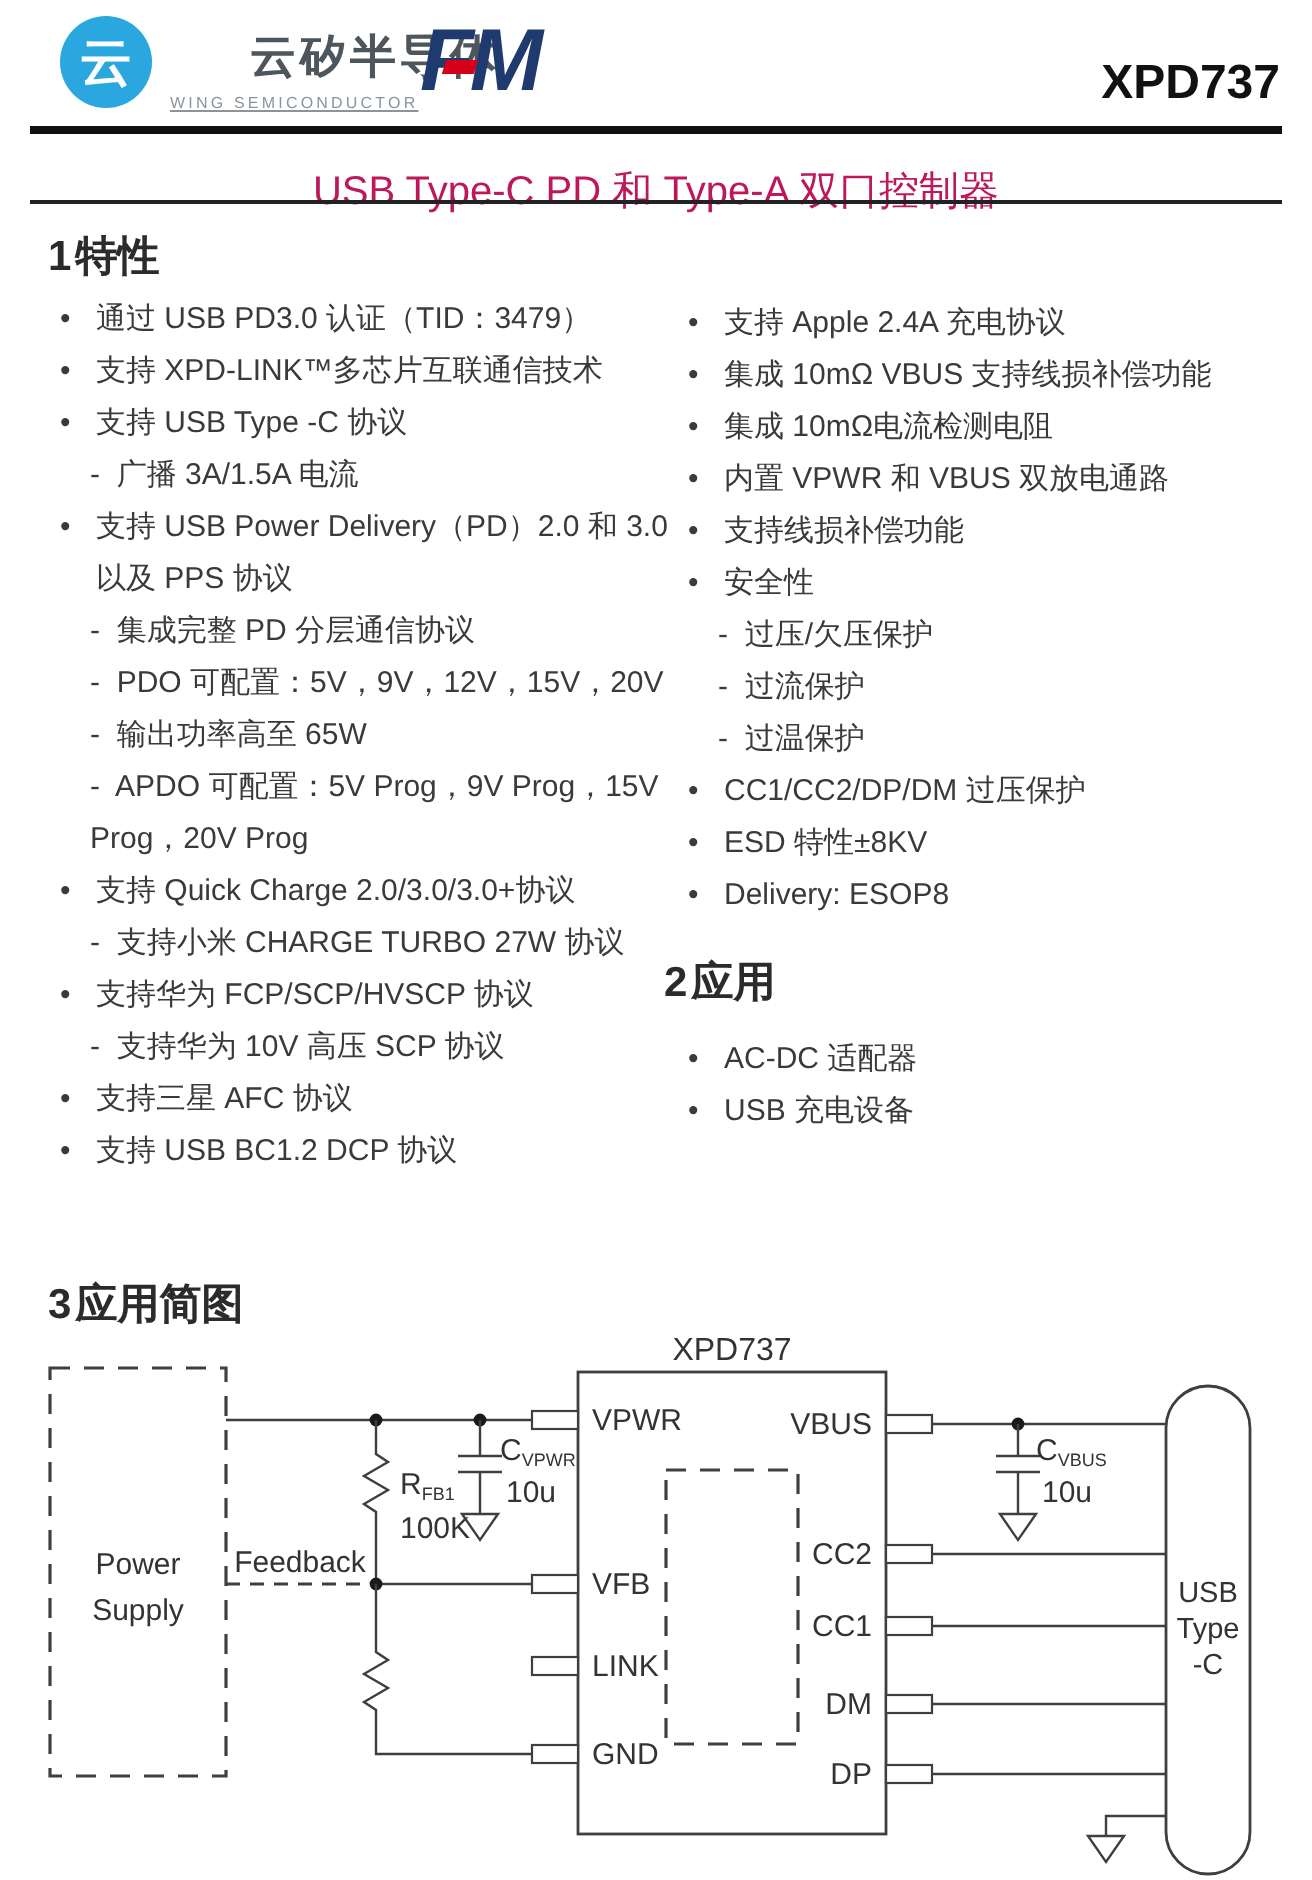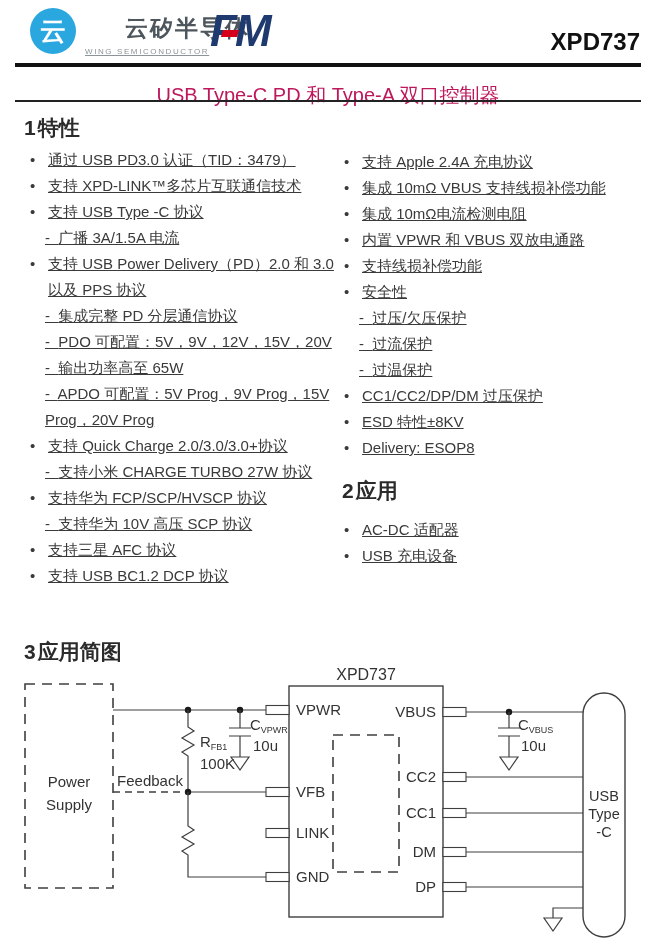--- a/index.html
+++ b/index.html
@@ -29,27 +29,27 @@
     background:#d6001c; transform:skewX(-18deg);
   }
   .part-number { position:absolute; right:16px; top:28px; font-size:24px; font-weight:bold; color:#111; }
   .rule-thick { position:absolute; left:15px; right:15px; top:63px; height:4px; background:#111; }
   .doc-title { position:absolute; left:0; right:0; top:71px; text-align:center; font-size:20px; color:#be185d;margin-top:11px; }
   .rule-thin { position:absolute; left:15px; right:15px; top:100px; height:2px; background:#222; }
   
   h2.sec { font-size:21px; font-weight:bold; color:#2b2b2b; }
   h2.sec .ht { margin-left:2px; }
   #sec1-heading { position:absolute; left:24px; top:114px; }
-  #sec2-heading { position:absolute; left:342px; top:477px; }
+  #sec2-heading { position:absolute; left:332px; top:477px; }
   #sec3-heading { position:absolute; left:24px; top:638px; }
   .col { position:absolute; font-size:15px; line-height:26px; color:#3a3a3a; }
   #col-left  { left:28px;  top:147px; width:312px; }
   #col-right { left:342px; top:149px; width:302px; }
   #apps-list { left:342px; top:517px; width:302px; }
-  .col ul { list-style:none;text-decoration:underline; }
+  .col ul { list-style:none; }
   .col li { position:relative; }
   .col li.b { padding-left:20px; }
   .col li.b::before { content:"•"; position:absolute; left:2px; }
   .col li.d { padding-left:17px; }
   .col li.d [data-slot]::before { content:"-  "; white-space:pre; }
   
   #diagram { position:absolute; left:0; top:655px; }
   #diagram text { font-family:"Liberation Sans","DejaVu Sans",sans-serif; fill:#333; font-size:15px; }
   #diagram .sub { font-size:9px; }
   #diagram .conn-label { font-size:14.5px; }

